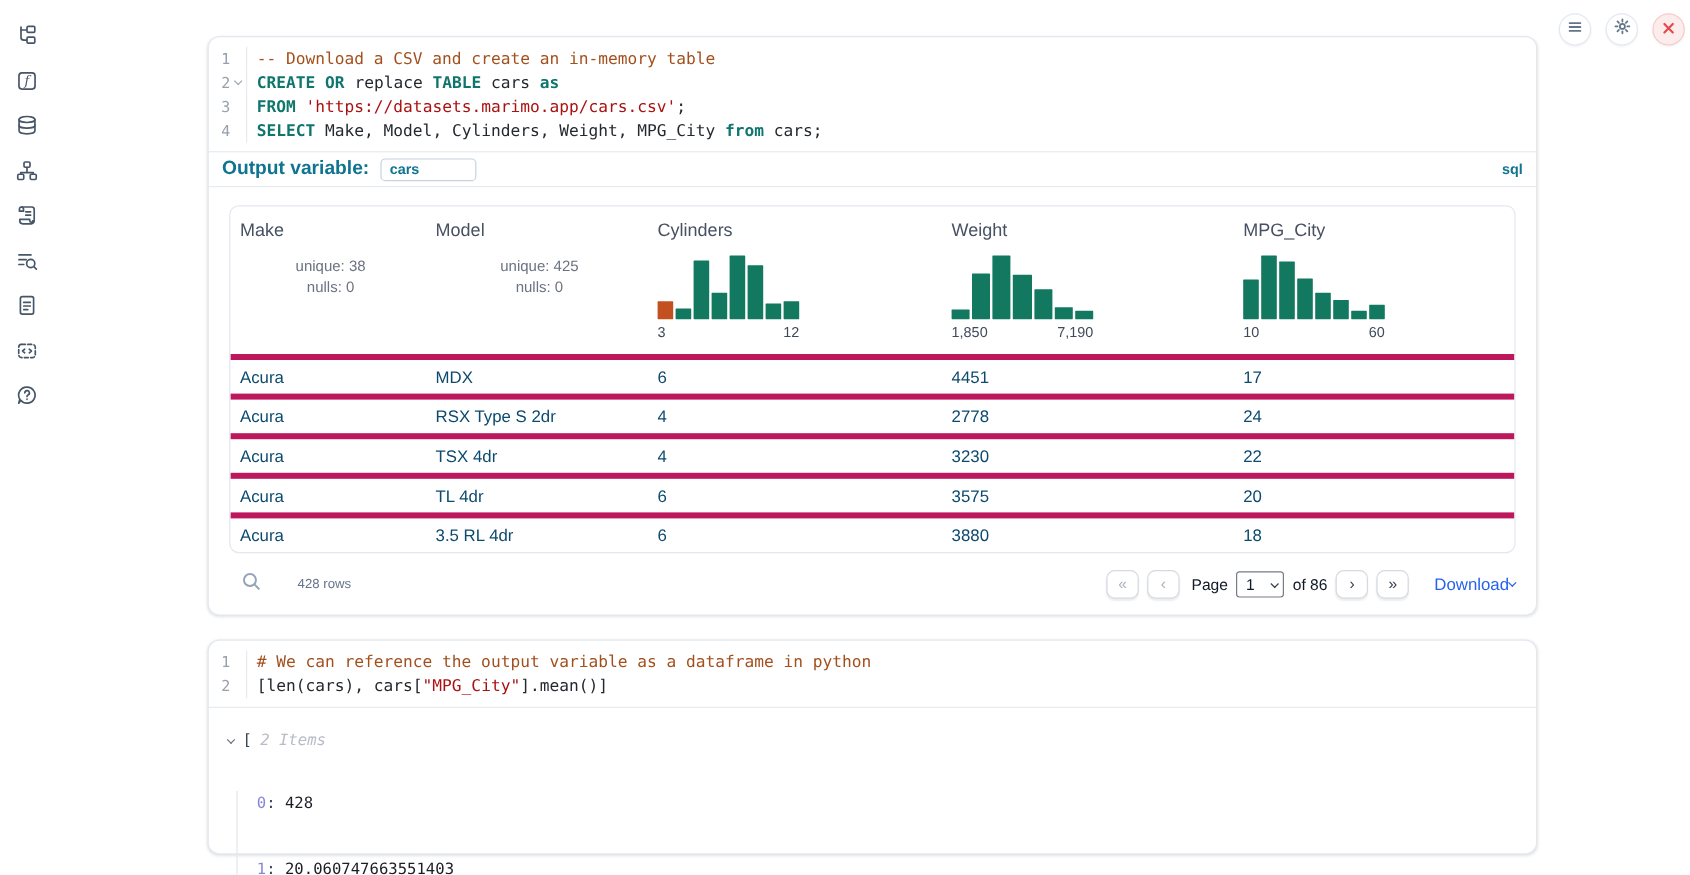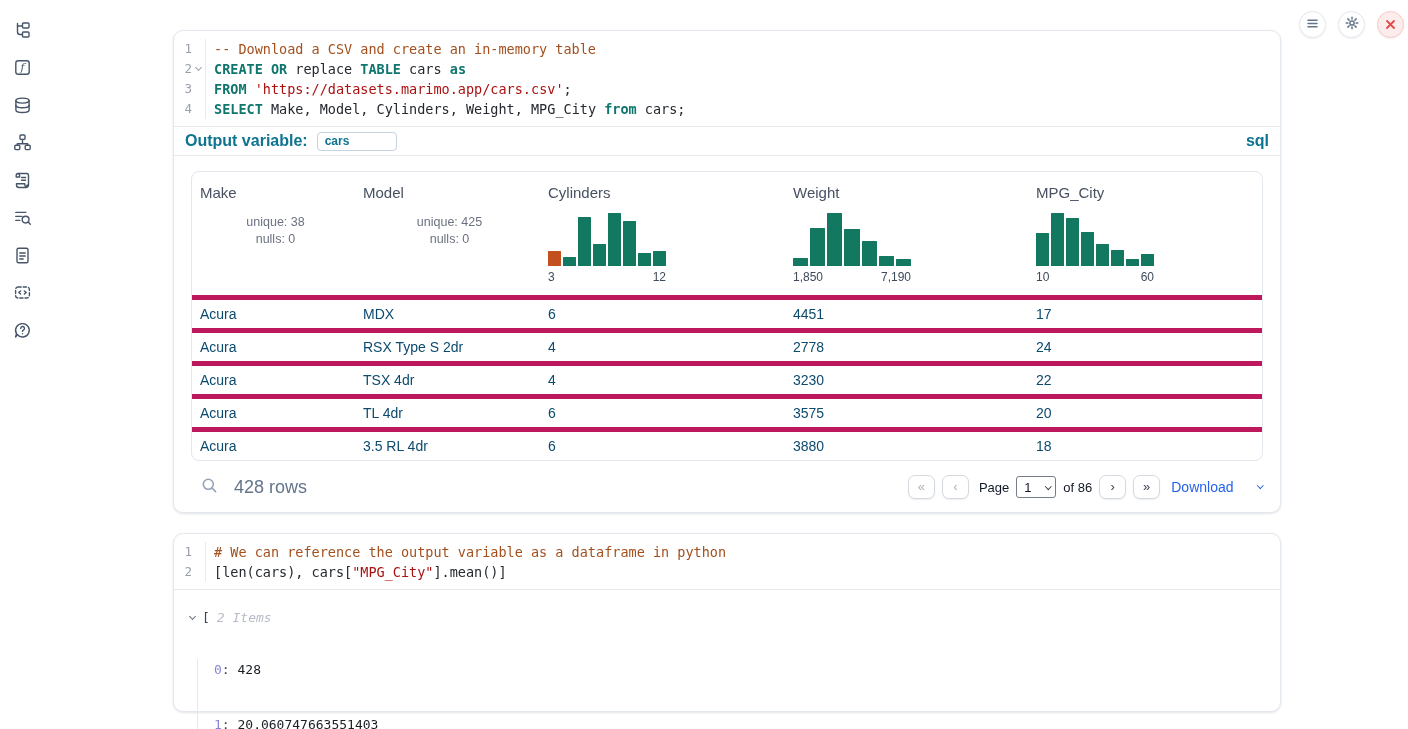--- a/index.html
+++ b/index.html
@@ -47,21 +47,21 @@
   .tok-pl { color:#24292f; }
 
   .divider { border-top:1px solid #e7eaee; }
 
   
   .outvar { height:28px; display:flex; align-items:center; padding:0 11px; }
   .outvar-label { color:#0e7490; font-weight:700; font-size:16px; }
   .outvar-input { margin-left:9px; width:80px; height:19px; border:1px solid #c6d2e0;
     border-radius:4px; color:#0e7490; font-weight:700; font-size:12px; padding:0 7px;
     font-family:"Liberation Sans", sans-serif; outline:none; }
-  .lang-badge { margin-left:auto; color:#0e7490; font-weight:700; font-size:16px; }
+  .lang-badge { margin-left:auto; color:#0e7490; font-weight:700; font-size:12px; }
 
   
   .cell-output { padding:15px 17px 0 17px; }
   .table-card { border:1px solid #e3e8ef; border-radius:8px; overflow:hidden; background:#fff; }
   .tgrid { display:grid; grid-template-columns:163px 185px 245px 243px 1fr; }
   .thead { height:123px; }
   .th { padding:12px 4px 0 8px; }
   .th-label { font-size:15px; color:#475162; font-weight:500; cursor:pointer; }
   .th-stats { margin-top:13px; font-size:12.5px; color:#6b7280; line-height:16.5px;text-align:center; }
   .hist { margin-top:12px; width:118px; cursor:pointer; }
@@ -71,33 +71,33 @@
     color:#3f4a5a; margin-top:4px; }
   .trow { height:33px; align-items:center; border-top:5px solid #be185d;
     font-size:14px; color:#0c4a6e; }
   .trow > div { padding-left:8px; overflow:hidden; white-space:nowrap; }
 
   
   .tfoot { height:52px; display:flex; align-items:center; padding:0 1px; }
   .search-btn { width:26px; height:26px; display:flex; align-items:center; justify-content:center;
     cursor:pointer; margin-left:4px; }
   .search-btn svg { stroke:#94a3b8; fill:none; stroke-width:1.6; stroke-linecap:round; }
-  .rowcount { margin-left:12px; font-size:18px; color:#64748b; }
+  .rowcount { margin-left:26px; font-size:11px; color:#64748b; }
   .pager { margin-left:auto; display:flex; align-items:center; gap:7px; }
   .pg-btn { width:27px; height:24px; border:1px solid #d5dae1; border-radius:7px; background:#fff;
     box-shadow:0 1px 1.5px rgba(15,23,42,.08); display:flex; align-items:center; justify-content:center;
     font-size:13px; cursor:pointer; color:#374151; padding-bottom:2px; }
   .pg-btn.dim { color:#aab2bd; }
   .page-word { font-size:13px; color:#111827; margin-left:3px; }
   .page-select { min-width:40px; height:22px; border:1px solid #767d87; border-radius:3px;
     display:flex; align-items:center; justify-content:space-between; padding:0 5px 0 7px;
     font-size:13px; color:#111827; cursor:pointer; gap:5px; }
   .page-select .chev { border-color:#374151; width:4.5px; height:4.5px; margin-top:-2px;}
   .of-label { font-size:13px; color:#111827; }
-  .download { margin-left:4px; display:flex; align-items:center; gap:24px; color:#2563eb;
+  .download { margin-left:14px; display:flex; align-items:center; gap:0; color:#2563eb;
     font-size:14px; cursor:pointer; }
   .download .chev { border-color:#2563eb; width:4.5px; height:4.5px; }
 
   
   .tree-output { padding:17px 16px; font-family:"DejaVu Sans Mono", monospace;
     font-size:13px; color:#374151; }
   .tree-head { display:flex; align-items:center; height:20px; }
   .tree-head .chev { border-color:#6b7280; margin-right:7px; margin-top:-2px; cursor:pointer; }
   .tree-items-label { font-style:italic; color:#b8bcc8; margin-left:7px; }
   .tree-entries { margin-left:7px; border-left:1px solid #e5e7eb; padding-left:16px;

